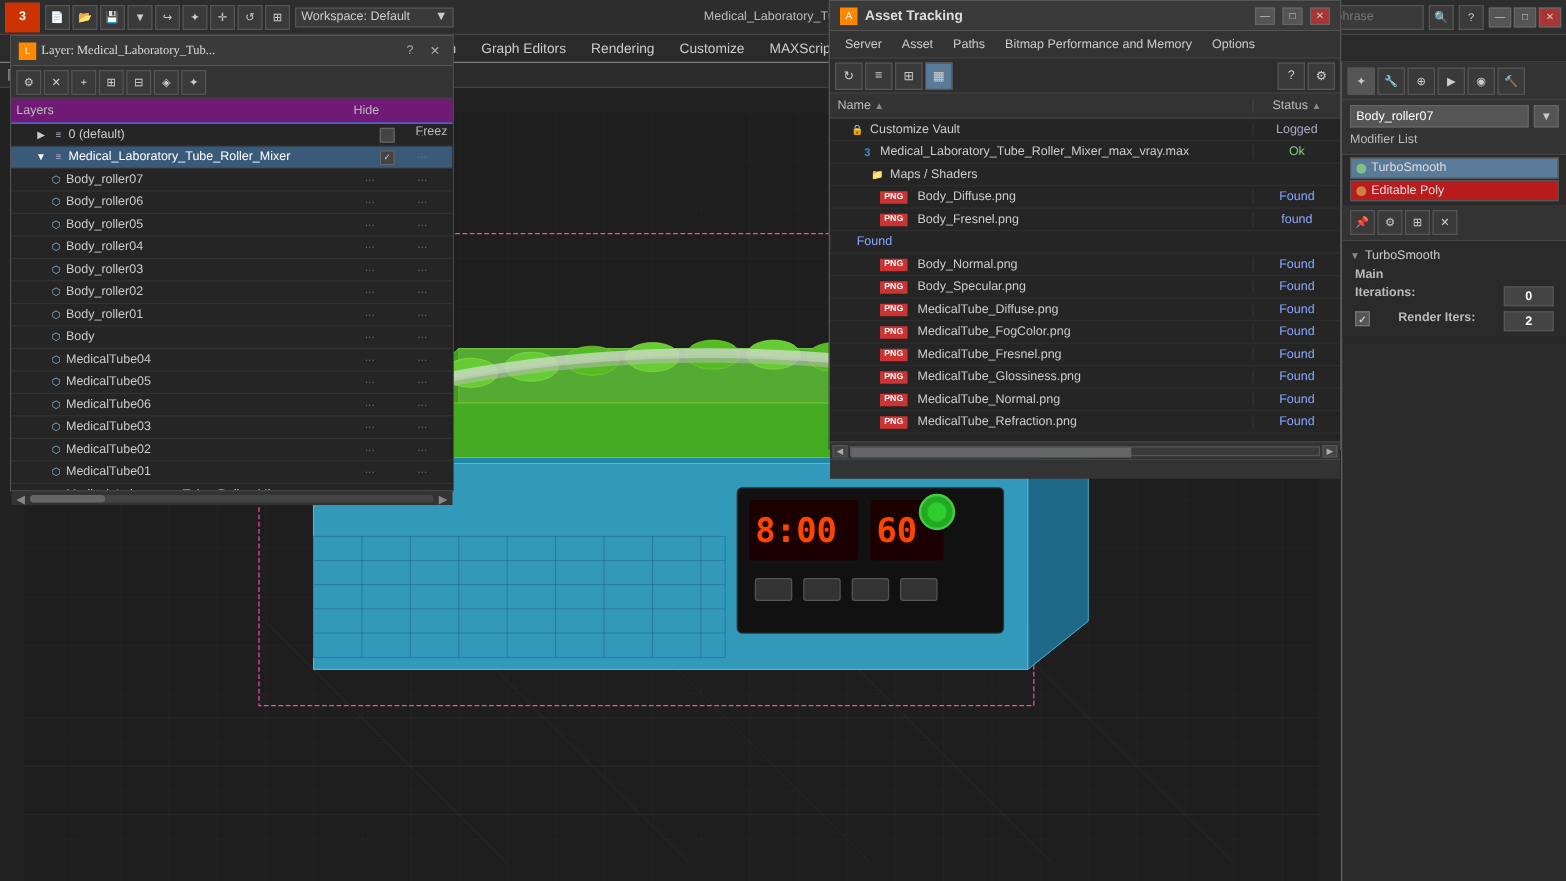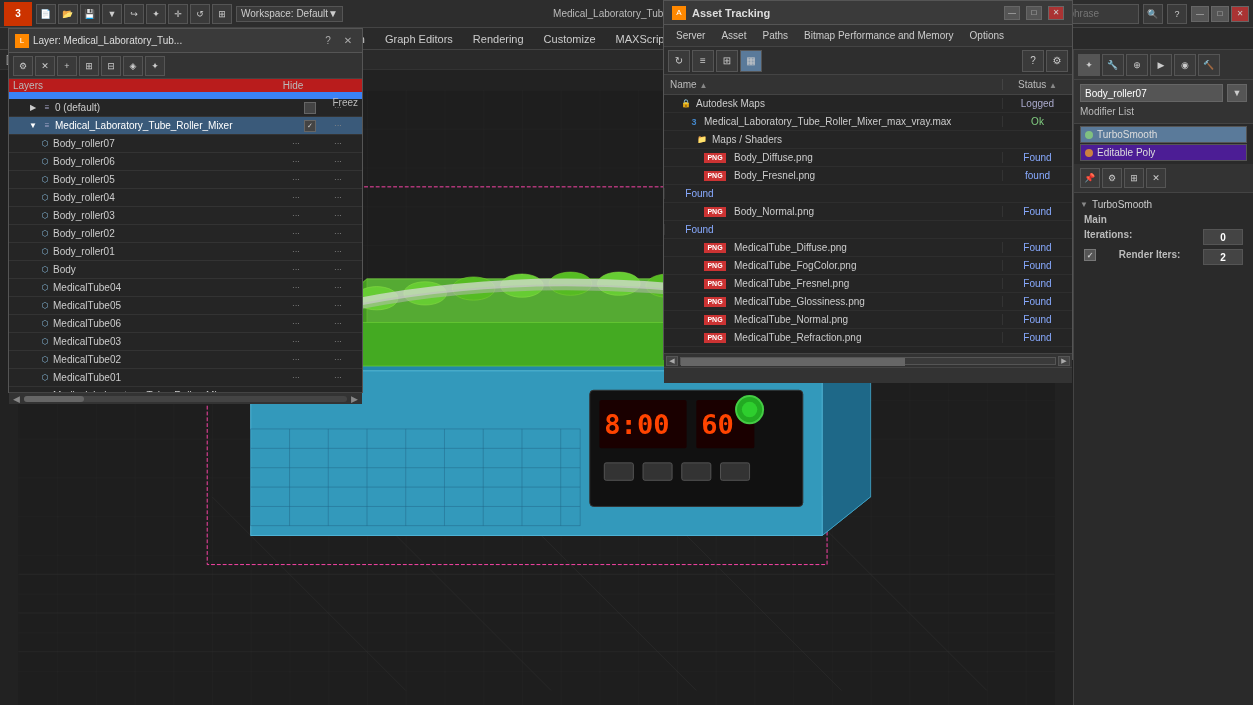--- a/index.html
+++ b/index.html
@@ -56,21 +56,21 @@
     }
     .workspace-dropdown {
       height: 16px;
       background: #3a3a3a;
       border: 1px solid #555;
       color: #ccc;
       font-size: 10px;
       padding: 0 4px;
       display: flex;
       align-items: center;
-      gap: 0;
+      gap: 20px;
       cursor: pointer;
     }
     .title-bar-text {
       flex: 1;
       font-size: 10px;
       color: #bbb;
       text-align: center;
     }
     .search-box {
       height: 20px;
@@ -228,21 +228,21 @@
       margin-bottom: 2px;
     }
     .modifier-stack {
       padding: 2px 6px;
     }
     .modifier-item {
       display: flex;
       align-items: center;
       gap: 4px;
       padding: 2px 4px;
-      background: #4c1d95;
+      background: #b91c1c;
       border: 1px solid #555;
       margin-bottom: 1px;
       cursor: pointer;
     }
     .modifier-item.active { background: #5a7a9a; }
     .modifier-dot {
       width: 8px;
       height: 8px;
       background: #80c080;
       border-radius: 50%;
@@ -332,20 +332,21 @@
       display: flex;
       align-items: center;
       justify-content: center;
       font-size: 8px;
       color: white;
     }
     .layer-title-text {
       flex: 1;
       font-size: 10px;
       color: #ddd;
+      font-family: Liberation Serif, serif;
     }
     .layer-panel-btn {
       width: 16px;
       height: 16px;
       display: flex;
       align-items: center;
       justify-content: center;
       font-size: 10px;
       color: #aaa;
       cursor: pointer;
@@ -366,22 +367,22 @@
       border: 1px solid #555;
       display: flex;
       align-items: center;
       justify-content: center;
       font-size: 9px;
       color: #ccc;
       cursor: pointer;
     }
     #layer-col-header {
       height: 20px;
-      background: #b91c1c;
-      border-bottom: 7px solid #3b82f6;
+      background: #701a75;
+      border-bottom: 1px solid #3b82f6;
       display: flex;
       align-items: center;
       padding: 0 4px;
     }
     .col-name {
       flex: 1;
       font-size: 10px;
       color: #bbb;
     }
     .col-hide {
@@ -1094,21 +1095,21 @@
       <span>Status</span>
       <span class="acol-sort"> ▲</span>
     </span>
   </div>
   <div id="asset-list">
 
     <div class="asset-row">
       <div class="asset-row-name">
         <div class="asset-indent1"></div>
         <span class="asset-row-icon" style="color:#88aacc;">🔒</span>
-        <span class="asset-row-label">Autodesk Maps</span>
+        <span class="asset-row-label">Customize Vault</span>
       </div>
       <span class="asset-row-status status-logged">Logged</span>
     </div>
 
     <div class="asset-row">
       <div class="asset-row-name">
         <div class="asset-indent2"></div>
         <span class="asset-row-icon" style="color:#4488cc; font-size:9px; font-weight:bold;">3</span>
         <span class="asset-row-label">Medical_Laboratory_Tube_Roller_Mixer_max_vray.max</span>
       </div>
@@ -1145,20 +1146,25 @@
     </div>
     <div class="asset-row">
       <div class="asset-row-name">
         <div style="width:32px;flex-shrink:0;"></div>
         <div class="png-badge">PNG</div>
         <span class="asset-row-label" style="margin-left:4px;">Body_Normal.png</span>
       </div>
       <span class="asset-row-status status-found">Found</span>
     </div>
     <div class="asset-row">
+      <div class="asset-row-name">
+        <div style="width:32px;flex-shrink:0;"></div>
+        <div class="png-badge">PNG</div>
+        <span class="asset-row-label" style="margin-left:4px;">Body_Specular.png</span>
+      </div>
       <span class="asset-row-status status-found">Found</span>
     </div>
     <div class="asset-row">
       <div class="asset-row-name">
         <div style="width:32px;flex-shrink:0;"></div>
         <div class="png-badge">PNG</div>
         <span class="asset-row-label" style="margin-left:4px;">MedicalTube_Diffuse.png</span>
       </div>
       <span class="asset-row-status status-found">Found</span>
     </div>

